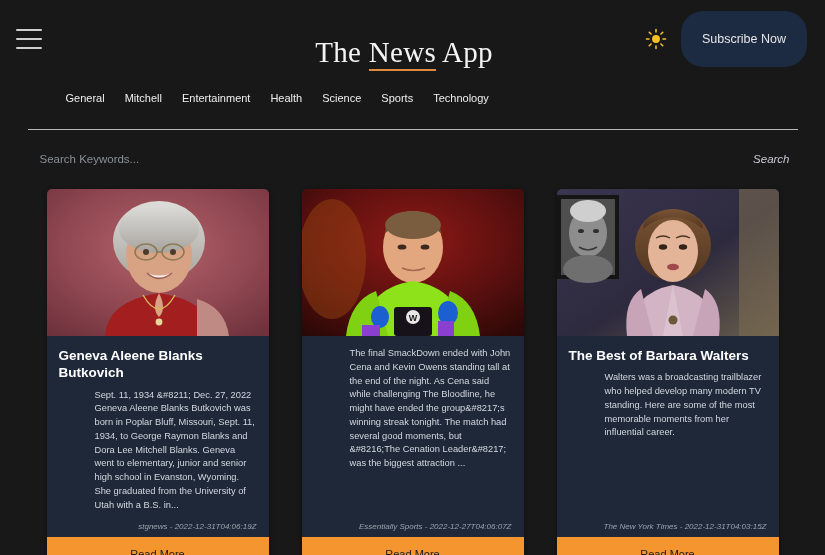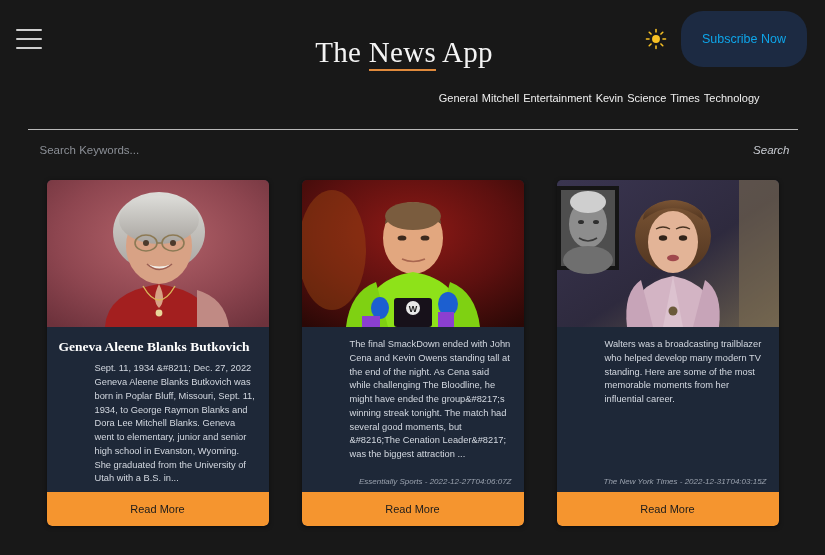--- a/index.html
+++ b/index.html
@@ -70,54 +70,55 @@
     align-items: center;
     gap: 14px;
     flex: 0 0 auto;
     z-index: 2;
   }
 
   .sun-icon { width: 22px; height: 22px; display: block; cursor: pointer; }
 
   .subscribe-btn {
     background: #1c2a42;
-    color: #0ea5e9;
+    color: #e5e5e5;
     border: none;
     border-radius: 22px;
     padding: 22px 21px;
     font-size: 12.5px;
     font-family: "Liberation Sans", sans-serif;
     cursor: pointer;
     line-height: 1;
   }
 
   
   .nav {
     display: flex;
-    justify-content: flex-end;
+    justify-content: flex-start;
     padding: 10px 46px 0 46px;
     max-width: 790px;
     margin: 0 auto;
+    gap: 16px;
   }
   .nav-item {
     font-size: 11px;
     color: #efefef;
     cursor: pointer;
     padding: 4px 2px;
     white-space: nowrap;
   }
 
   
   .search-wrap {
     margin: 21px auto 0 auto;
     width: 770px;
     border-top: 1px solid #b9b9b9;
     display: flex;
     align-items: center;
-    padding-top: 10px;
+    padding-top: 19px;
   }
   .search-input {
     flex: 1 1 auto;
     background: transparent;
     border: none;
     outline: none;
     color: #dcdcdc;
     font-size: 11.5px;
     font-family: "Liberation Sans", sans-serif;
     padding: 4px 2px 4px 12px;
@@ -163,21 +164,21 @@
   .card-img svg { display: block; width: 100%; height: 100%; }
 
   .card-body {
     padding: 11px 12px 6px 12px;
     flex: 1 1 auto;
     display: flex;
     flex-direction: column;
   }
 
   .card-title {
-    font-family: Liberation Serif, serif;
+    font-family: Liberation Sans, sans-serif;
     font-weight: bold;
     font-size: 13.5px;
     line-height: 1.28;
     color: #ffffff;
     margin-bottom: 7px;
   }
 
   .card-desc {
     font-size: 9.3px;
     line-height: 1.48;
@@ -238,23 +239,23 @@
       </g>
     </svg>
     <button class="subscribe-btn">Subscribe Now</button>
   </div>
 </div>
 
 <nav class="nav">
   <div class="nav-item">General</div>
   <div class="nav-item">Mitchell</div>
   <div class="nav-item">Entertainment</div>
-  <div class="nav-item">Kevin</div>
+  <div class="nav-item">Health</div>
   <div class="nav-item">Science</div>
-  <div class="nav-item">Times</div>
+  <div class="nav-item">Sports</div>
   <div class="nav-item">Technology</div>
 </nav>
 
 <div class="search-wrap">
   <input class="search-input" type="text" placeholder="Search Keywords..." style="">
   <button class="search-btn">Search</button>
 </div>
 
 <div class="cards">
 
@@ -286,20 +287,21 @@
         <path d="M58 147 Q60 112 112 104 Q164 112 166 147 Z" fill="#a31f1f"></path>
         <path d="M150 110 Q178 118 182 147 L150 147 Z" fill="#c08a84"></path>
         <path d="M112 104 Q104 120 112 128 Q120 120 112 104" fill="#d8a285"></path>
         <path d="M96 106 Q112 134 128 106" fill="none" stroke="#d8b85a" stroke-width="1.4"></path>
         <circle cx="112" cy="133" r="3.4" fill="#e8d79a"></circle>
       </svg>
     </div>
     <div class="card-body">
       <div class="card-title">Geneva Aleene Blanks Butkovich</div>
       <div class="card-desc">Sept. 11, 1934 &amp;#8211; Dec. 27, 2022 Geneva Aleene Blanks Butkovich was born in Poplar Bluff, Missouri, Sept. 11, 1934, to George Raymon Blanks and Dora Lee Mitchell Blanks. Geneva went to elementary, junior and senior high school in Evanston, Wyoming. She graduated from the University of Utah with a B.S. in...</div>
+      <div class="card-meta">stgnews  -  2022-12-31T04:06:19Z</div>
     </div>
     <button class="read-more">Read More</button>
   </div>
 
   <div class="card">
     <div class="card-img">
       <svg viewBox="0 0 222 147" preserveAspectRatio="xMidYMid slice">
         <defs>
           <radialGradient id="bg2" cx="50%" cy="35%" r="80%">
             <stop offset="0%" stop-color="#8e1a16"></stop>
@@ -367,19 +369,20 @@
         <path d="M119 49 Q126 45 133 49" fill="none" stroke="#4a3422" stroke-width="1.3"></path>
         <ellipse cx="116" cy="78" rx="6" ry="3.2" fill="#a0484c"></ellipse>
         <path d="M70 147 Q74 104 116 96 Q158 104 162 147 Z" fill="#d3b4c4"></path>
         <path d="M70 147 Q66 112 84 100 L96 147 Z" fill="#c7a4b8"></path>
         <path d="M162 147 Q166 112 148 100 L136 147 Z" fill="#c7a4b8"></path>
         <path d="M116 96 L106 147 L126 147 Z" fill="#dcc2cf"></path>
         <circle cx="116" cy="131" r="4.5" fill="#6b5a3a"></circle>
       </svg>
     </div>
     <div class="card-body">
+      <div class="card-title">The Best of Barbara Walters</div>
       <div class="card-desc">Walters was a broadcasting trailblazer who helped develop many modern TV standing. Here are some of the most memorable moments from her influential career.</div>
       <div class="card-meta">The New York Times  -  2022-12-31T04:03:15Z</div>
     </div>
     <button class="read-more">Read More</button>
   </div>
 
 </div>
 
 </body></html>

